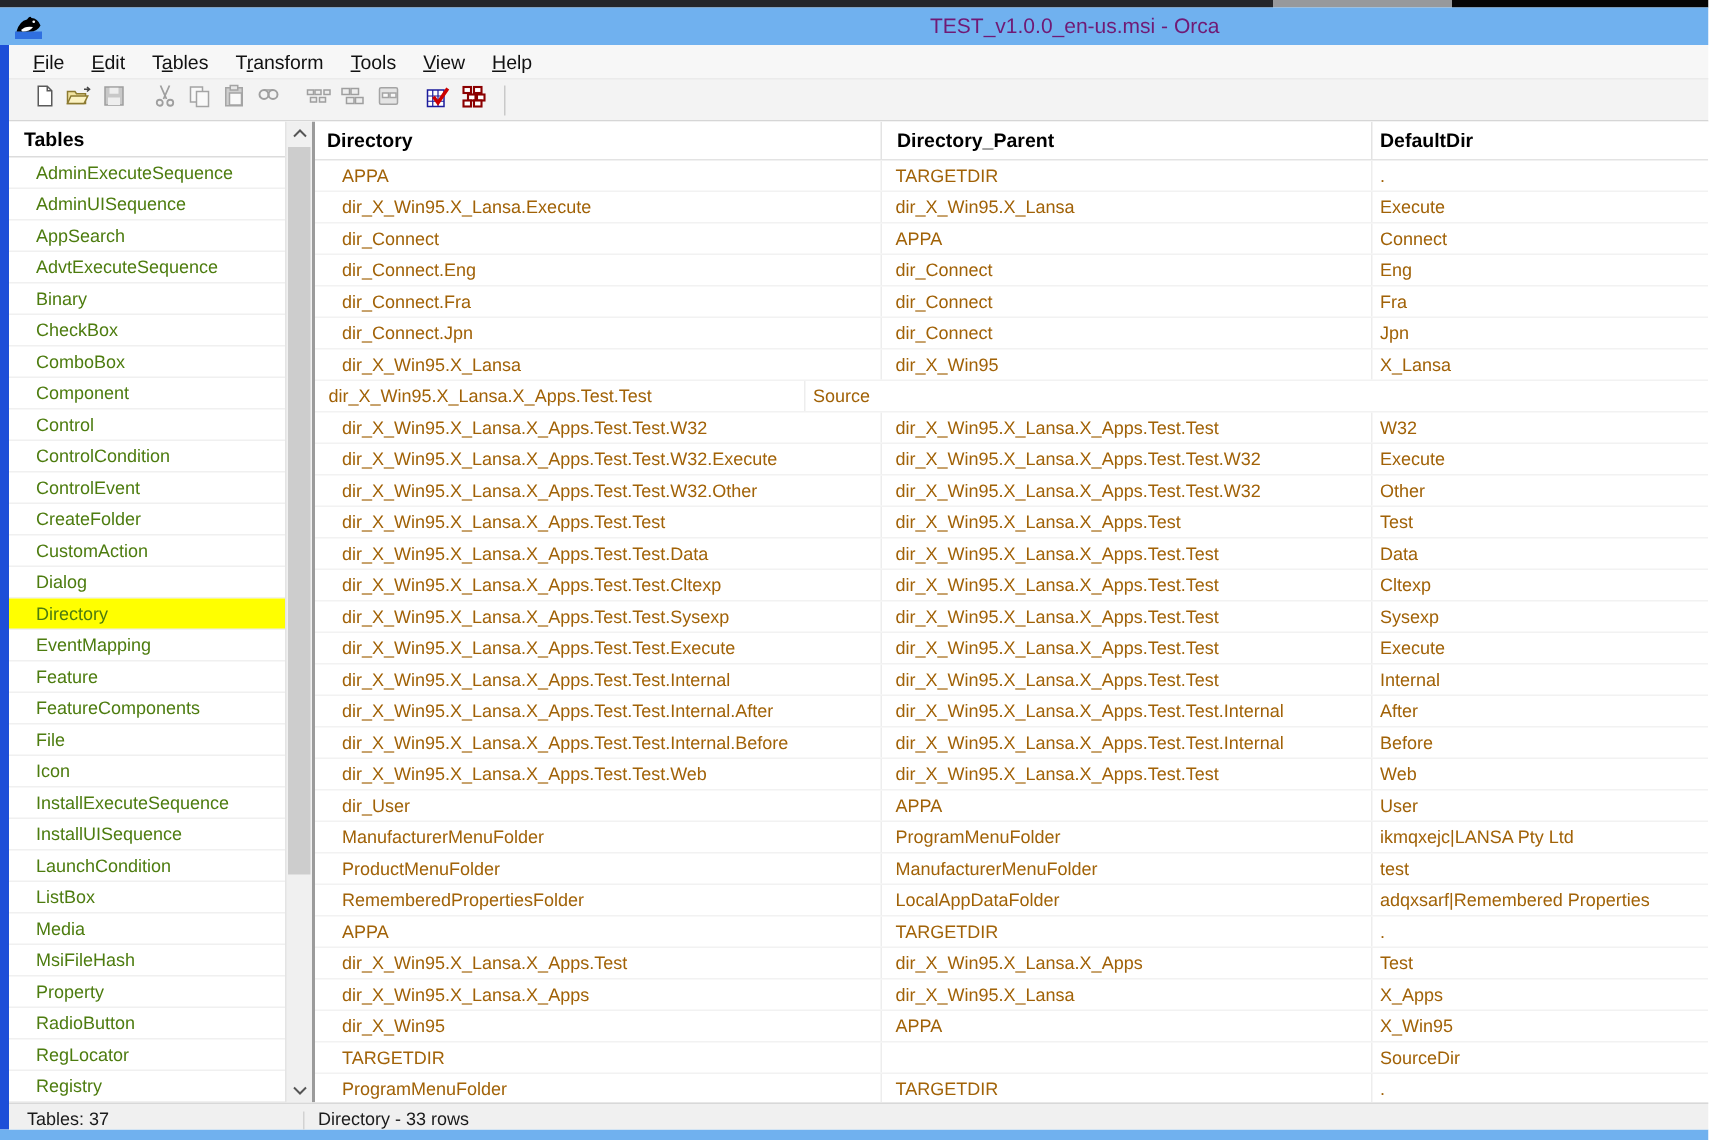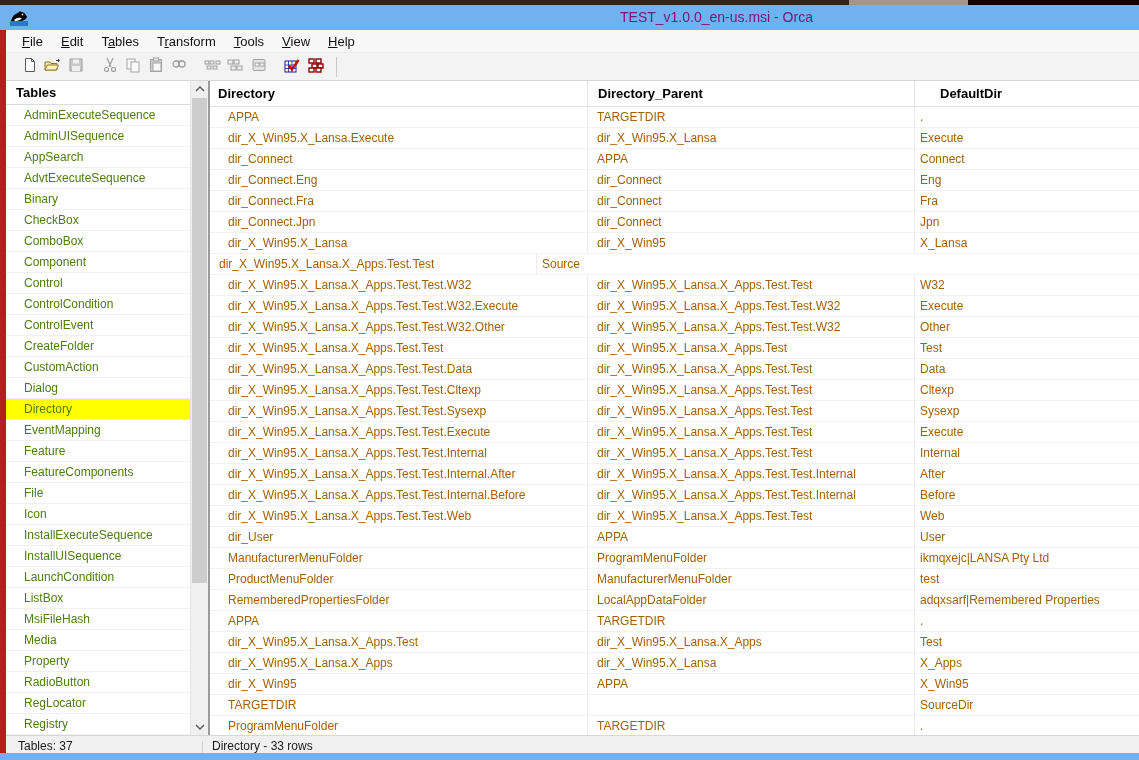--- a/index.html
+++ b/index.html
@@ -22,21 +22,21 @@
     height:25px; background:#70b1ef; position:relative;
   }
   .app-icon { position:absolute; left:10px; top:3px; width:18px; height:18px; }
   .title {
     position:absolute; left:620px; top:0; line-height:25px;
     font-size:14px; color:#701a75; white-space:nowrap;
   }
 
   .body-wrap {
     height:723px; display:flex; flex-direction:column;
-    border-left:6px solid #b91c1c; box-sizing:border-box;
+    border-left:6px solid #1d4ed8; box-sizing:border-box;
   }
 
   .menubar {
     height:22px; flex:0 0 22px; background:#f7f7f7;
     display:flex; align-items:center; padding-left:7px;
     font-size:13px; color:#111;
   }
   .menu-item { padding:0 9px; white-space:nowrap; }
   .menu-item .accel { text-decoration:underline; }
 
@@ -74,21 +74,21 @@
   .scroll-btn.up { top:0; }
   .scroll-btn.down { bottom:0; }
   .scroll-thumb { position:absolute; top:17px; left:1px; width:15px; height:485px; background:#cdcdcd; }
 
   
   .table-area { flex:1 1 auto; display:flex; flex-direction:column; overflow:hidden; }
   .thead { display:flex; height:25px; flex:0 0 25px; border-bottom:1px solid #e3e3e3; font-weight:bold; font-size:13px; color:#000; }
   .th { box-sizing:border-box; border-right:1px solid #e3e3e3; line-height:25px; white-space:nowrap; overflow:hidden; }
   .th-1 { width:378px; padding-left:8px; }
   .th-2 { width:327px; padding-left:10px; }
-  .th-3 { flex:1; border-right:none; padding-left:5px;margin-left:20px; }
+  .th-3 { flex:1; border-right:none; padding-left:5px; }
   .tbody { flex:1; overflow:hidden; font-size:12px; color:#a16207; }
   .tr { display:flex; height:21px; line-height:20px; border-bottom:1px solid #f2f2f2; box-sizing:border-box; }
   .td { box-sizing:border-box; border-right:1px solid #ededed; white-space:nowrap; overflow:hidden; }
   .td-1 { width:378px; padding-left:18px; }
   .td-2 { width:327px; padding-left:9px; }
   .td-3 { flex:1; padding-left:5px; border-right:none; }
 
   
   .statusbar {
     height:18px; flex:0 0 18px; background:#f0f0f0; border-top:1px solid #d8d8d8;
@@ -256,22 +256,22 @@
               <div class="side-item selected">Directory</div>
               <div class="side-item">EventMapping</div>
               <div class="side-item">Feature</div>
               <div class="side-item">FeatureComponents</div>
               <div class="side-item">File</div>
               <div class="side-item">Icon</div>
               <div class="side-item">InstallExecuteSequence</div>
               <div class="side-item">InstallUISequence</div>
               <div class="side-item">LaunchCondition</div>
               <div class="side-item">ListBox</div>
+              <div class="side-item">Media</div>
               <div class="side-item">MsiFileHash</div>
-              <div class="side-item">Media</div>
               <div class="side-item">Property</div>
               <div class="side-item">RadioButton</div>
               <div class="side-item">RegLocator</div>
               <div class="side-item">Registry</div>
             </div>
         </div>
         <div class="side-scroll">
           <div class="scroll-btn up">
             <svg width="10" height="6" viewBox="0 0 10 6">
                 <polyline points="1,5 5,1 9,5" stroke="#555" stroke-width="1.3" fill="none"></polyline>

